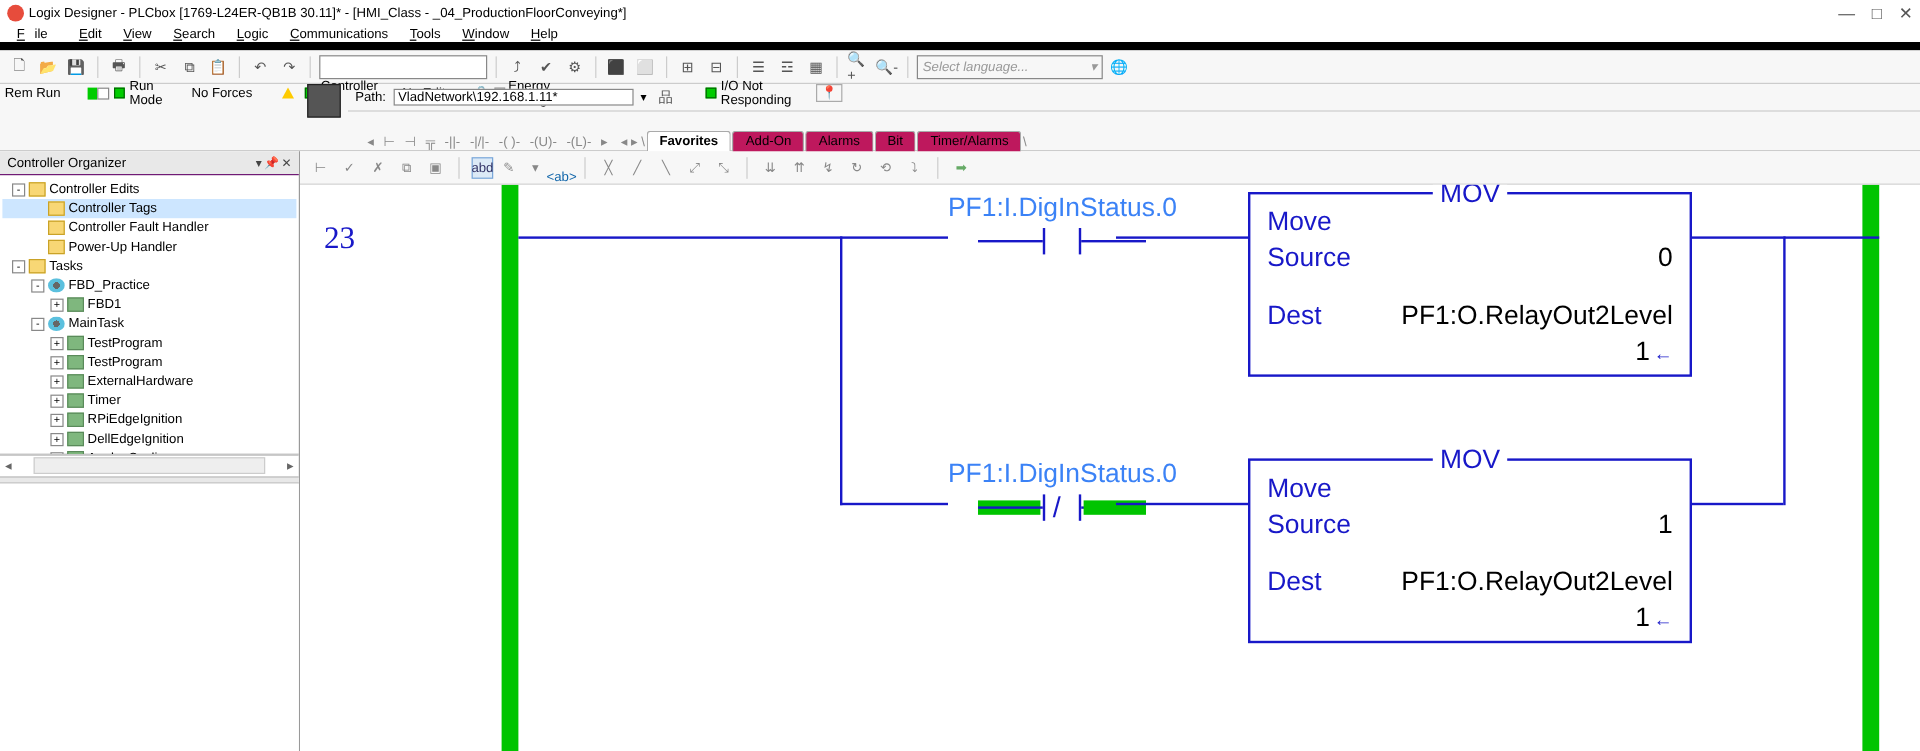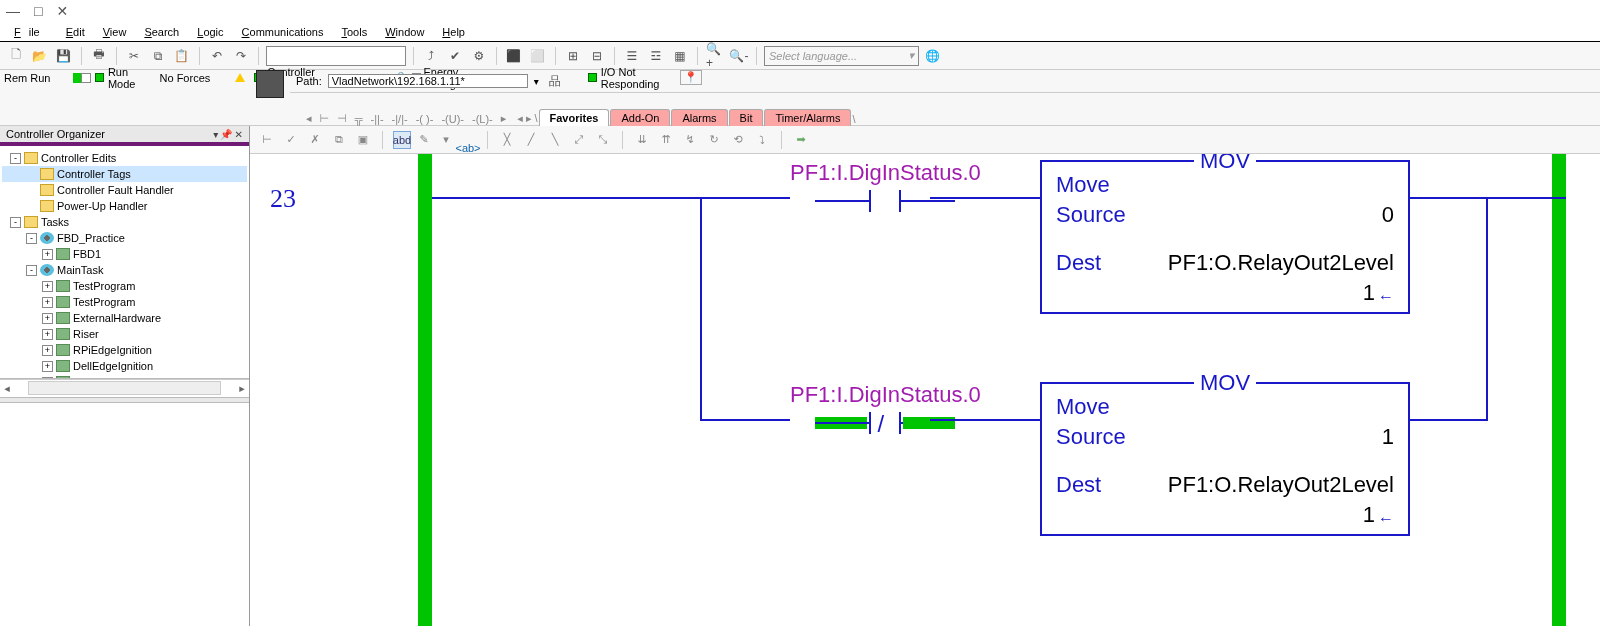--- a/index.html
+++ b/index.html
@@ -3,21 +3,21 @@
 <meta charset="utf-8">
 <style>
   * { box-sizing: border-box; margin: 0; padding: 0; }
   body { font-family: "Segoe UI", Tahoma, sans-serif; font-size: 11px; background: #fff; color: #000; width: 1600px; height: 626px; overflow: hidden; }
   
   .titlebar { height: 22px; display: flex; align-items: center; padding: 0 6px; background: #fff; justify-content: space-between;}
   .titlebar .left { display:flex; align-items:center; gap:4px;}
   .titlebar .right { display:flex; align-items:center; gap:14px; font-size:14px; color:#555;}
   .app-icon { width:14px; height:14px; background:#e74c3c; border-radius:50%;}
   
-  .menubar { height: 20px; display: flex; align-items: center; padding: 0 6px; gap: 2px; border-bottom:1px solid #000000;}
+  .menubar { height: 20px; display: flex; align-items: center; padding: 0 6px; gap: 2px; border-bottom:7px solid #000000;}
   .menubar span { padding: 2px 8px; cursor:default;}
   .menubar span u { text-decoration: underline;}
   
   .toolbar1 { height: 28px; display:flex; align-items:center; padding: 2px 6px; gap:4px; border-bottom:1px solid #ccc; background:#f7f7f7;}
   .tbtn { width:20px; height:20px; display:flex; align-items:center; justify-content:center; font-size:12px; color:#555; border:1px solid transparent;}
   .sep { width:1px; height:18px; background:#ccc; margin:0 3px;}
   .tselect { width:140px; height:20px; border:1px solid #888; background:#fff;}
   .langsel { width:155px; height:20px; border:1px solid #888; font-style:italic; color:#999; padding:0 4px; display:flex; align-items:center; justify-content:space-between;}
   
   .statusrow { height: 56px; display:flex; border-bottom:1px solid #ccc; background:#f7f7f7;}
@@ -32,27 +32,27 @@
   .halfgreen .g{flex:1; background:#0c0;}
   .halfgreen .w{flex:1; background:#fff; border:1px solid #888;}
   
   .statusmid { width:40px; display:flex; align-items:flex-start; justify-content:center;}
   .chip { width:28px; height:28px; background:#555; border:1px solid #222;}
   .statusright { flex:1; display:flex; flex-direction:column;}
   .pathrow { height:22px; display:flex; align-items:center; gap:6px; padding:0 6px;}
   .pathrow input { width:200px; height:14px; border:1px solid #888; font-size:11px; padding:0 3px;}
   .navtabs { flex:1; display:flex; align-items:flex-end; padding:0 6px; gap:1px; border-top:1px solid #ccc;}
   .navbtns { display:flex; align-items:center; gap:8px; padding:0 10px; color:#888;}
-  .minitab { padding:2px 10px; border:1px solid #aaa; border-bottom:none; background:#fca5a5; font-size:11px; border-radius:3px 3px 0 0; position:relative; top:1px;}
+  .minitab { padding:2px 10px; border:1px solid #aaa; border-bottom:none; background:#be185d; font-size:11px; border-radius:3px 3px 0 0; position:relative; top:1px;}
   .minitab.active{background:#fff; font-weight:bold;}
   
   .mainarea { display:flex; height: calc(626px - 22px - 20px - 28px - 56px);}
   
   .organizer { width:250px; border-right:1px solid #999; display:flex; flex-direction:column; background:#fff;}
-  .orghdr { height:20px; background:#e8e8e8; border-bottom:4px solid #701a75; display:flex; align-items:center; padding:0 6px; justify-content:space-between;}
+  .orghdr { height:20px; background:#e8e8e8; border-bottom:1px solid #701a75; display:flex; align-items:center; padding:0 6px; justify-content:space-between;}
   .orghdr .ctl { display:flex; gap:2px; font-size:10px; color:#444;}
   .tree { flex:1; overflow:auto; padding:4px 2px; font-size:11px; border-bottom:1px solid #bbb; position:relative;}
   .tnode { display:flex; align-items:center; height:16px; white-space:nowrap;}
   .tsp { display:inline-block;}
   .texp { width:11px; height:11px; border:1px solid #888; display:inline-flex; align-items:center; justify-content:center; font-size:9px; line-height:1; margin-right:3px; background:#fff;}
   .ticon { width:14px; height:12px; margin-right:3px; display:inline-block;}
   .folder { background:#f8d775; border:1px solid #c9a227;}
   .gear { background: radial-gradient(circle,#666 30%,transparent 30%),#5bc0de; border-radius:50%;}
   .prog { background:#7fb77e; border:1px solid #5a8a5a;}
   .tsel { background:#cde6ff;}
@@ -69,21 +69,21 @@
   .ebtn{width:18px; height:18px; display:flex; align-items:center; justify-content:center; font-size:11px;}
   
   .ladder { flex:1; background:#fff; position:relative; overflow:hidden;}
   .rail-left { position:absolute; left:168px; top:0; bottom:0; width:14px; background:#00c400;}
   .rail-right { position:absolute; right:34px; top:0; bottom:0; width:14px; background:#00c400;}
   .rungnum { position:absolute; left:20px; top:30px; font-size:26px; color:#1818c8; font-family:Georgia,serif;}
   .wire { position:absolute; height:2px; background:#1818c8;}
   .vwire { position:absolute; width:2px; background:#1818c8;}
   
   .contact { position:absolute; display:flex; flex-direction:column; align-items:center;}
-  .contact .tag{font-size:22px; color:#a21caf; margin-bottom:4px; white-space:nowrap;}
+  .contact .tag{font-size:22px; color:#3b82f6; margin-bottom:4px; white-space:nowrap;}
   .contact .sym { width:140px; height:22px; position:relative;}
   .contact .bar { position:absolute; top:0; width:2px; height:22px; background:#1818c8;}
   .contact .bar.l{left:54px;}
   .contact .bar.r{right:54px;}
   .contact .win { position:absolute; top:10px; height:2px; background:#1818c8;}
   .contact .win.l{left:0; width:54px;}
   .contact .win.r{right:0; width:54px;}
   .contact .slash{ position:absolute; left:62px; top:-2px; font-size:24px; color:#1818c8;}
   .contact .energized { position:absolute; top:5px; height:12px; background:#00c400;}
   .contact .energized.l{left:0; width:52px;}
@@ -95,20 +95,24 @@
   .movbox .body{ padding:10px 14px 6px 14px; display:flex; flex-direction:column; gap:4px;}
   .movbox .line{ display:flex; justify-content:space-between; font-size:22px; color:#1818c8;}
   .movbox .line .v{color:#000;}
   .movbox .sub{ text-align:right; font-size:22px; color:#000;}
   .larrow{ color:#1818c8; font-size:16px; margin-left:3px;}
 </style>
 </head>
 <body>
 
 <div class="titlebar">
+  <div class="left">
+    <span class="app-icon"></span>
+    <span>Logix Designer - PLCbox [1769-L24ER-QB1B 30.11]* - [HMI_Class - _04_ProductionFloorConveying*]</span>
+  </div>
   <div class="right">
     <span>—</span>
     <span>□</span>
     <span>✕</span>
   </div>
 </div>
 
 <div class="menubar">
   <span><u>F</u><span>ile</span></span>
   <span><u>E</u>dit</span>
@@ -315,21 +319,21 @@
         <div class="tnode">
           <span class="tsp" style="width: 40px;"></span>
           <span class="texp">+</span>
           <span class="ticon prog"></span>
           <span>ExternalHardware</span>
         </div>
         <div class="tnode">
           <span class="tsp" style="width: 40px;"></span>
           <span class="texp">+</span>
           <span class="ticon prog"></span>
-          <span>Riser</span>
+          <span>Timer</span>
         </div>
         <div class="tnode">
           <span class="tsp" style="width: 40px;"></span>
           <span class="texp">+</span>
           <span class="ticon prog"></span>
           <span>RPiEdgeIgnition</span>
         </div>
         <div class="tnode">
           <span class="tsp" style="width: 40px;"></span>
           <span class="texp">+</span>

